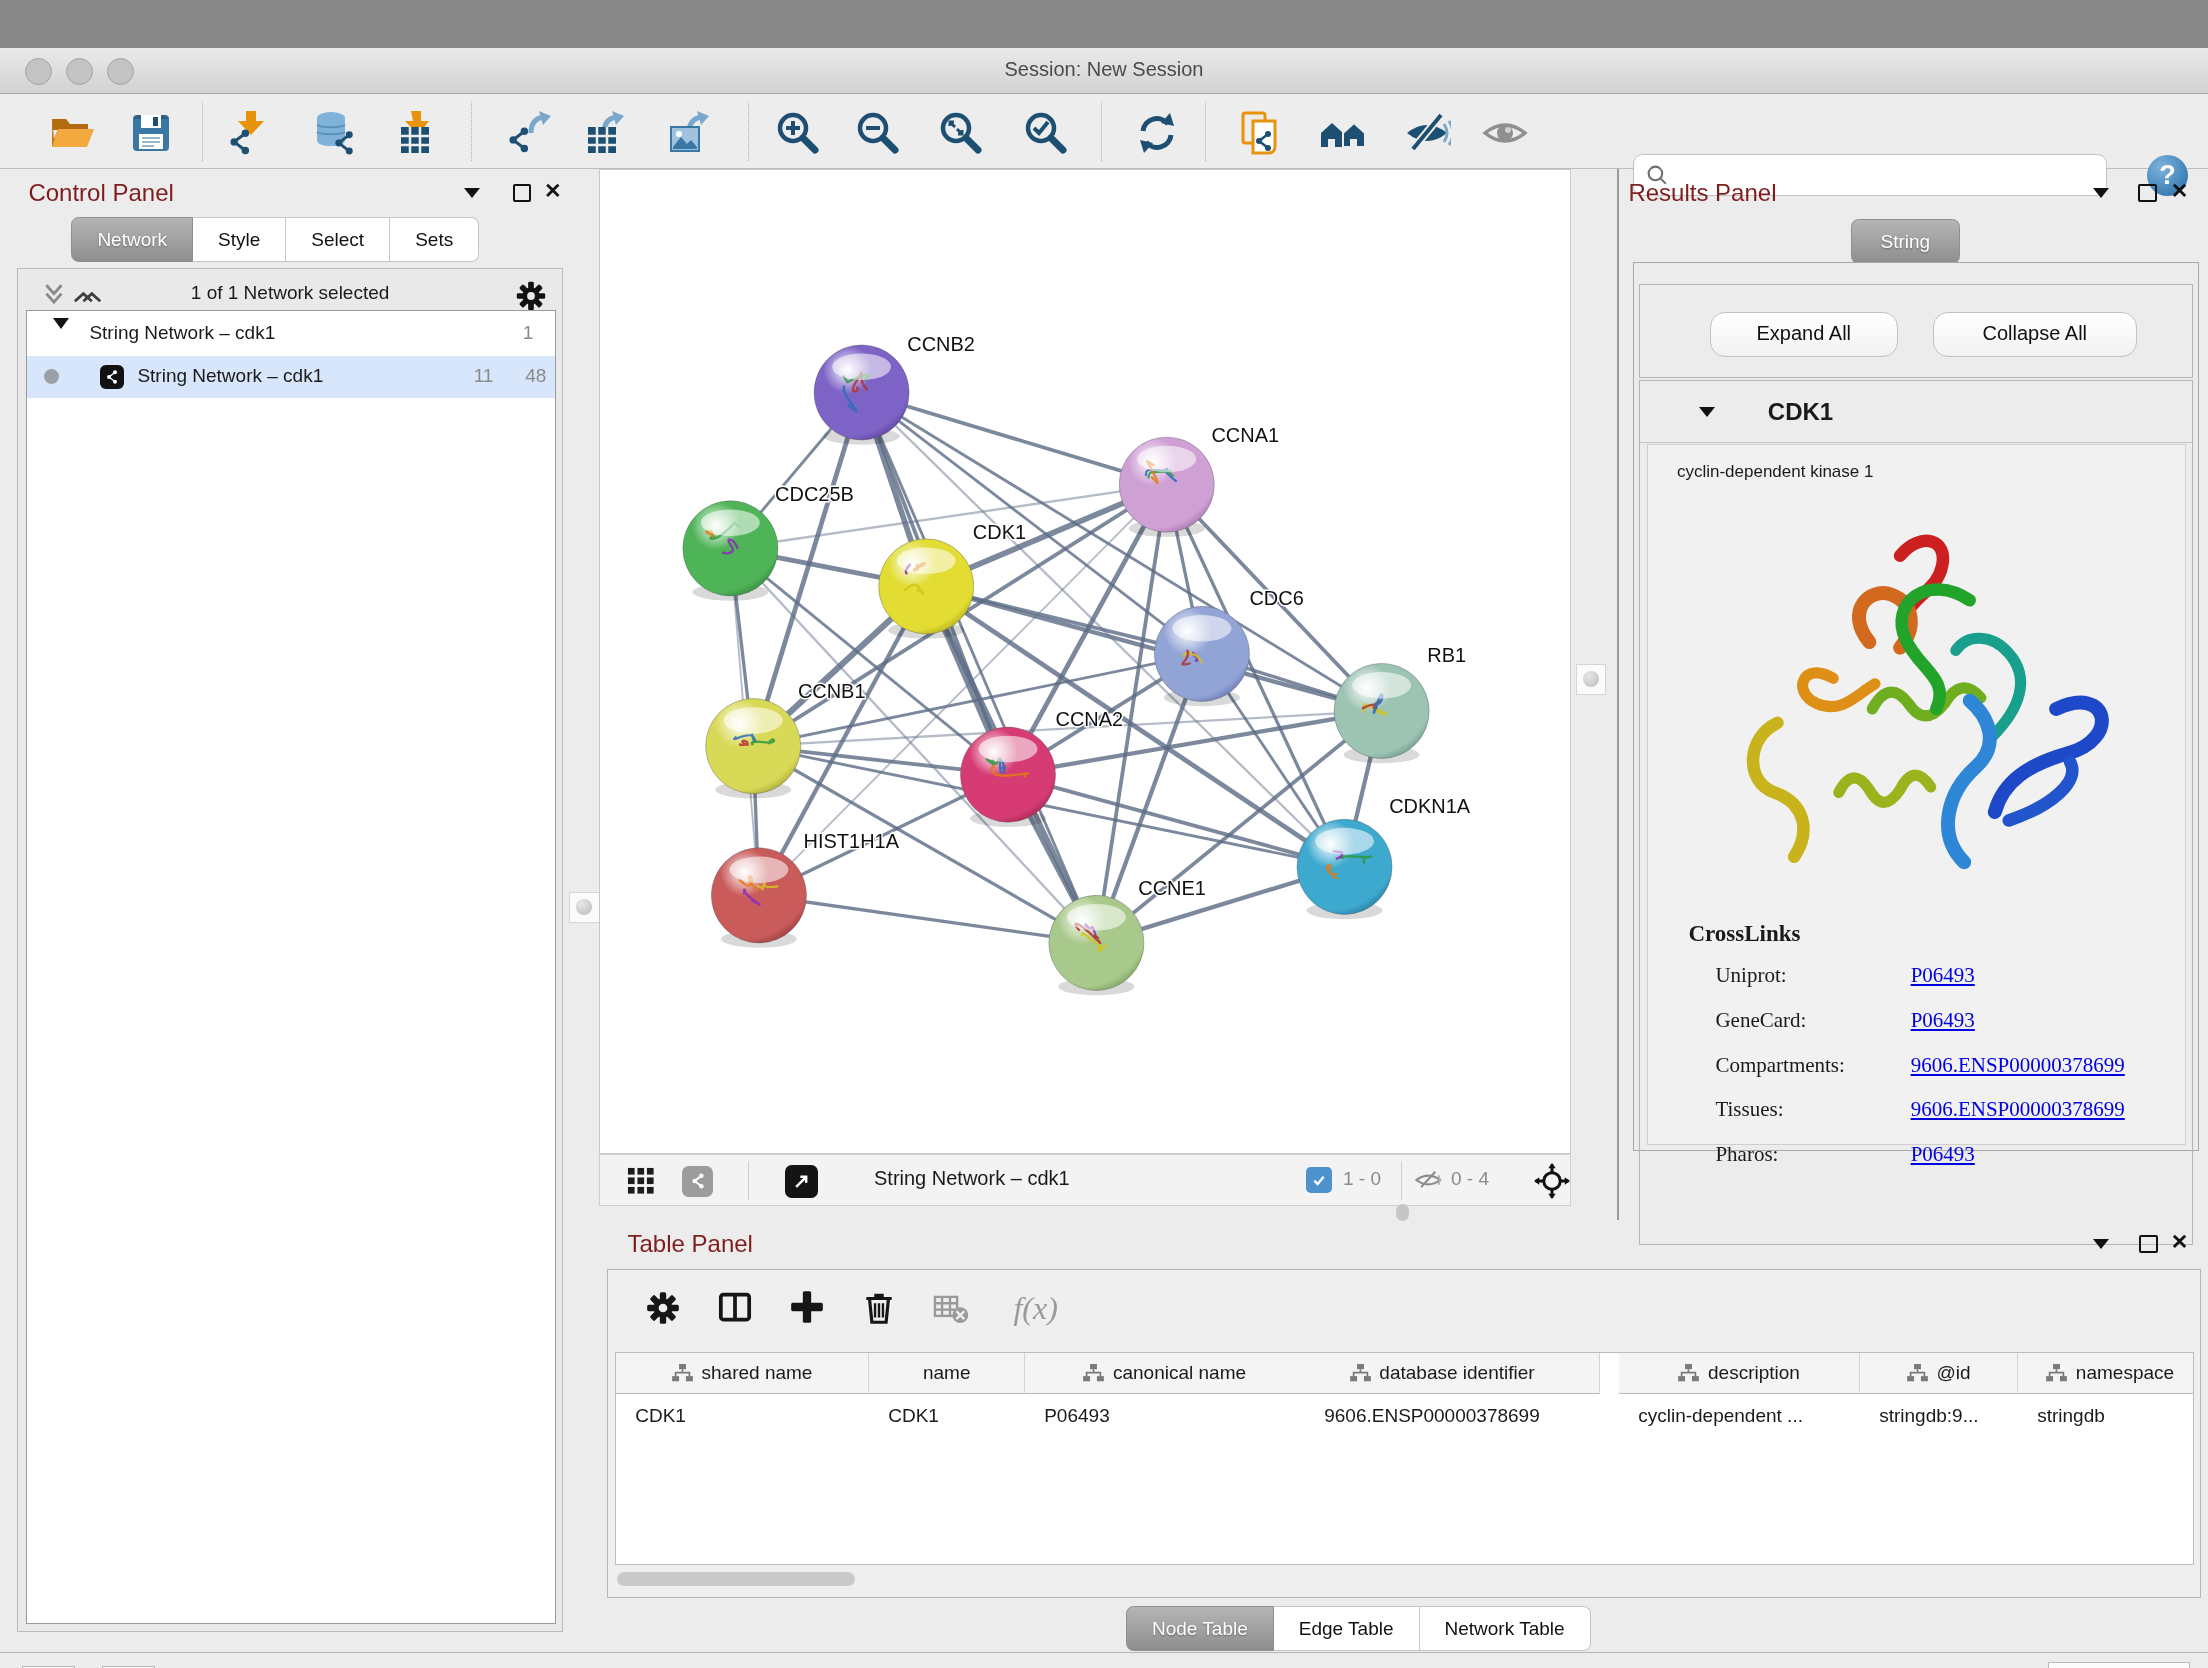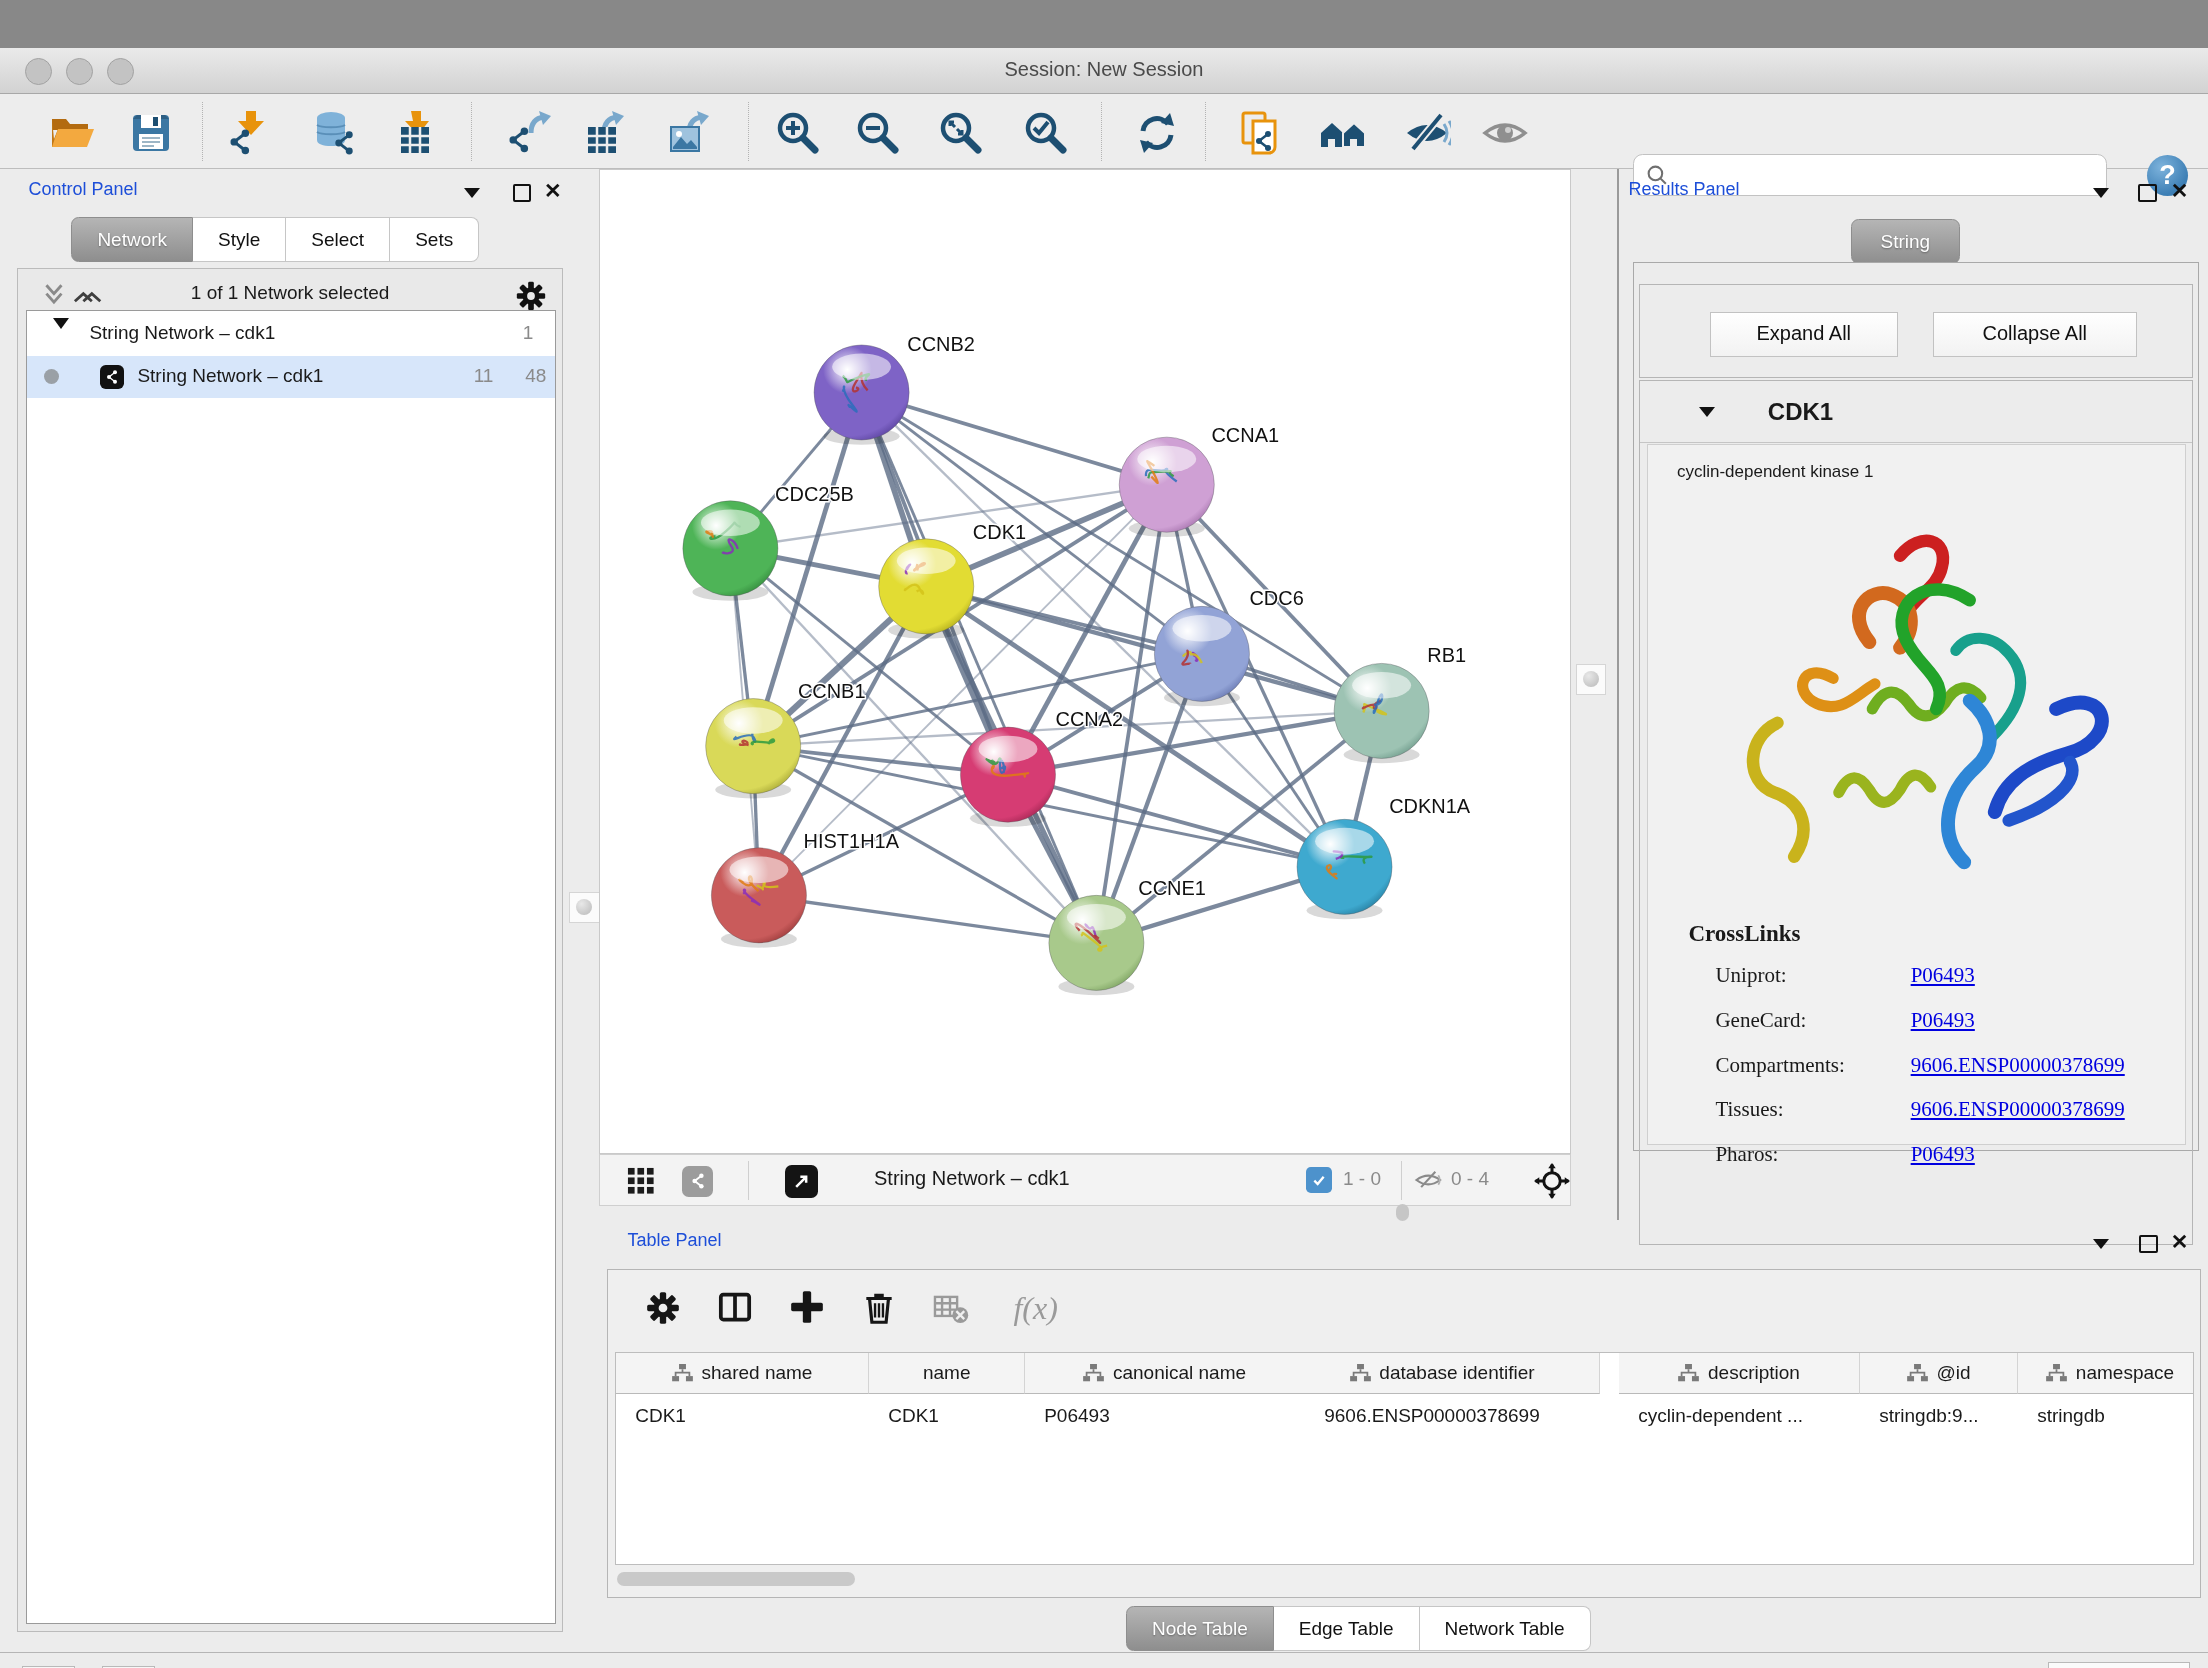--- a/index.html
+++ b/index.html
@@ -16,21 +16,21 @@
   .tbicon{top:12.4px;width:53px;height:53px;display:flex;align-items:center;justify-content:center;cursor:default;}
   .tbsep{top:7.6px;height:59px;width:0;border-left:1.9px dotted #b3b3b3;}
   #search-box{left:1633px;top:60px;width:474px;height:42px;background:#fff;border:1px solid #c2c2c2;
               border-radius:9.5px;display:flex;align-items:center;padding-left:11.4px;box-sizing:border-box;}
   #search-box input{border:none;outline:none;font-size:18px;width:409px;background:transparent;
                     font-family:"Liberation Sans",sans-serif;}
   #help-btn{left:2147px;top:61px;width:41px;height:41px;border-radius:50%;
             background:radial-gradient(circle at 35% 30%,#7db3dc,#3d7fb5 70%);display:flex;align-items:center;
             justify-content:center;color:#fff;font-size:27px;font-weight:bold;}
   
-  .panel-title{font-size:18px;color:#1d4ed8;}
+  .panel-title{font-size:24px;color:#7f1d1d;}
   .winbtn{width:25px;height:25px;display:flex;align-items:center;justify-content:center;font-size:18px;color:#111;}
   .tri-down{width:0;height:0;border-left:8.6px solid transparent;border-right:8.6px solid transparent;border-top:10.5px solid #111;}
   .sqr{width:14.3px;height:14.3px;border:2.4px solid #111;border-radius:1.9px;}
   .xmark{font-weight:bold;font-size:21px;}
   
   .tabbar{display:flex;}
   .tab{height:43px;line-height:43px;padding:0 25px;background:#fff;border:1px solid #c6c6c6;border-left:none;
        font-size:19px;text-align:center;color:#111;}
   .tab:first-child{border-left:1px solid #c6c6c6;border-radius:7.6px 0 0 7.6px;}
   .tab:last-child{border-radius:0 7.6px 7.6px 0;}
@@ -52,21 +52,21 @@
   .cbar-txt{font-size:19px;color:#8a8a8a;}
   #canvas-strip{left:599px;top:1158px;width:1609px;height:13.3px;}
   .knob{width:13.3px;height:17px;border-radius:6.7px;background:#c6c6c6;}
   .split-handle{width:28.5px;height:28.5px;background:#fbfbfb;border:1px solid #d5d5d5;display:flex;align-items:center;justify-content:center;}
   .split-handle .dot{width:16px;height:16px;border-radius:50%;background:radial-gradient(circle at 35% 30%,#e8e8e8,#b9b9b9);}
   
   #results-panel{left:1617px;top:121px;width:592px;height:1051px;}
   #rp-inner{left:16px;top:93px;width:566px;height:889px;background:#ececec;border:1px solid #a9a9a9;box-sizing:border-box;}
   #rp-buttons-box{left:4.8px;top:21px;width:554px;height:94px;border:1px solid #b5b5b5;box-sizing:border-box;}
   .rp-btn{position:absolute;top:27px;height:43px;background:linear-gradient(#ffffff,#f2f2f2);border:1px solid #c2c2c2;
-          border-radius:0;font-size:20px;text-align:center;line-height:41px;color:#111;}
+          border-radius:15px;font-size:20px;text-align:center;line-height:41px;color:#111;}
   #rp-protein-box{left:4.8px;top:117px;width:554px;height:865px;border:1px solid #b5b5b5;box-sizing:border-box;}
   #rp-prot-header{position:absolute;left:0;top:0;width:100%;height:61px;border-bottom:1px solid #c5c5c5;
                   display:flex;align-items:center;}
   #rp-content{position:absolute;left:7.6px;top:63px;width:537px;height:699px;background:#f1f1f1;border:1px solid #cfcfcf;}
   .serif{font-family:"Liberation Serif",serif;}
   .xl-row{position:absolute;font-size:21px;}
   .xl-link{color:#0000e0;text-decoration:underline;}
   
   #table-panel{left:599px;top:1172px;width:1609px;height:426px;}
   #tp-inner{left:7.6px;top:49px;width:1594px;height:329px;background:#efefef;border:1px solid #b5b5b5;box-sizing:border-box;}

